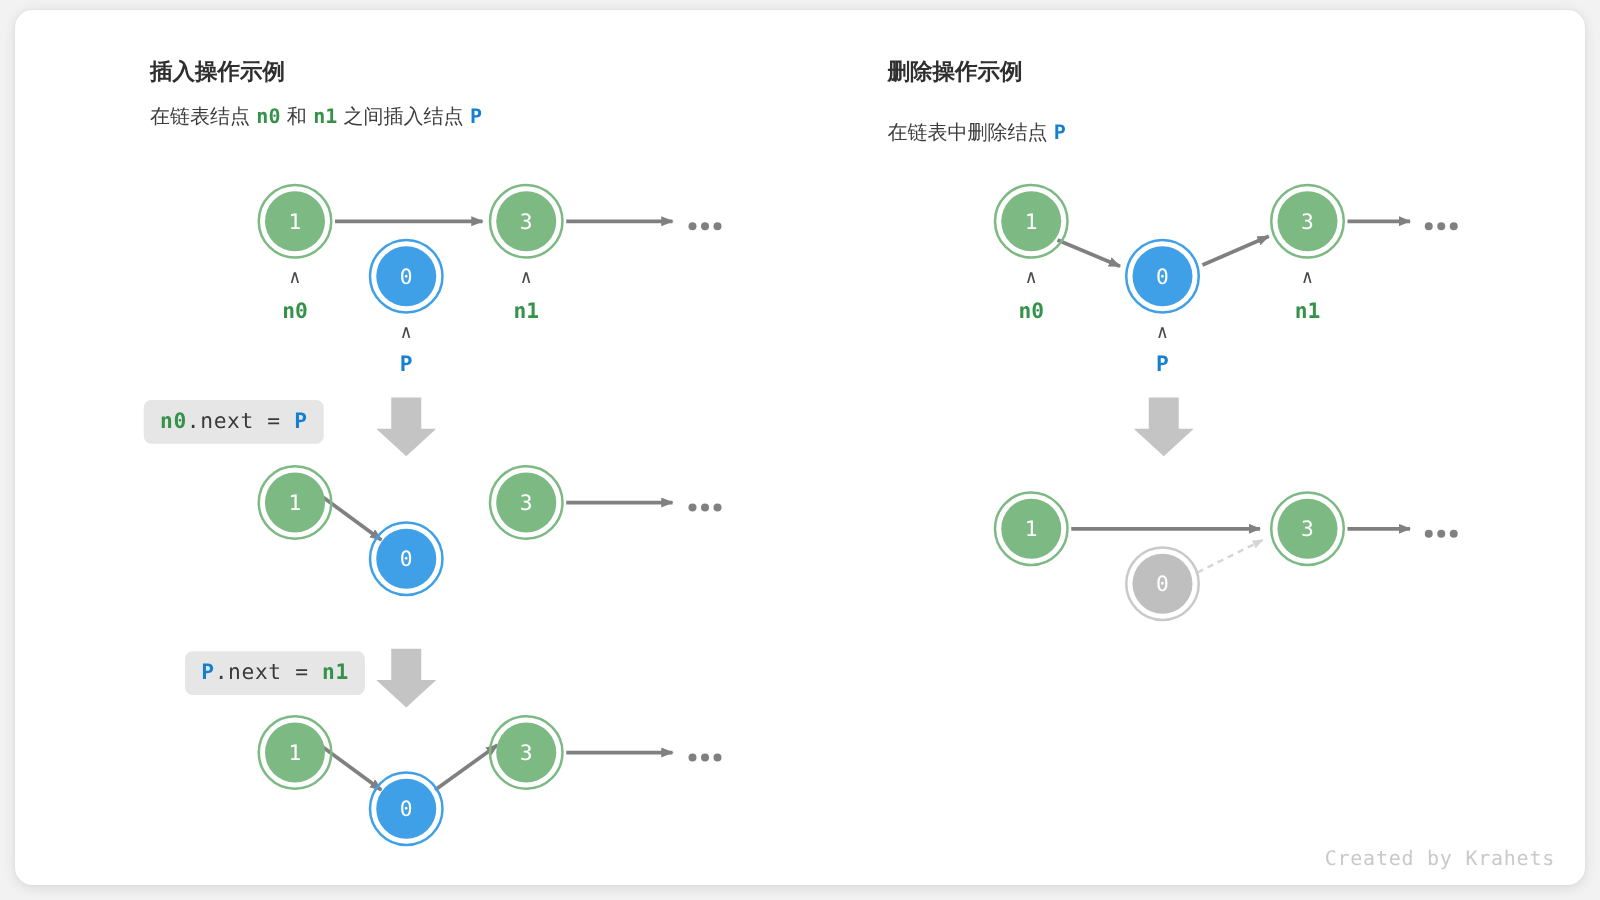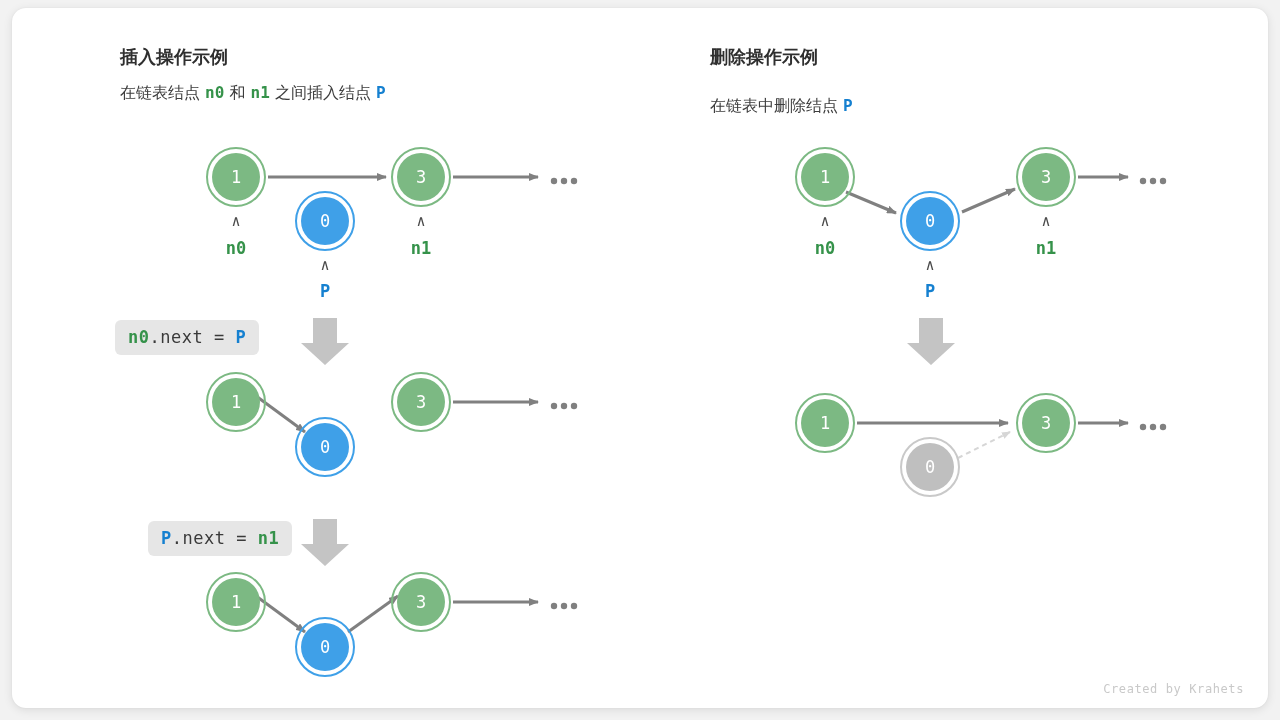--- a/index.html
+++ b/index.html
@@ -70,21 +70,21 @@
     white-space: pre;
     letter-spacing: 0.5px;
   }
   .code-box .g { color: #35924a; font-weight: bold; }
   .code-box .b { color: #1580d0; font-weight: bold; }
   .footer {
     position: absolute;
     right: 36px;
     bottom: 24px;
     font-family: "DejaVu Sans Mono", "Liberation Mono", monospace;
-    font-size: 12px;
+    font-size: 16px;
     color: #c9c9c9;
     letter-spacing: 0.6px;
   }
   .node-val {
     font-family: "DejaVu Sans Mono", "Liberation Mono", monospace;
     font-size: 17px;
     fill: #ffffff;
   }
   .ptr-label {
     font-family: "DejaVu Sans Mono", "Liberation Mono", monospace;

